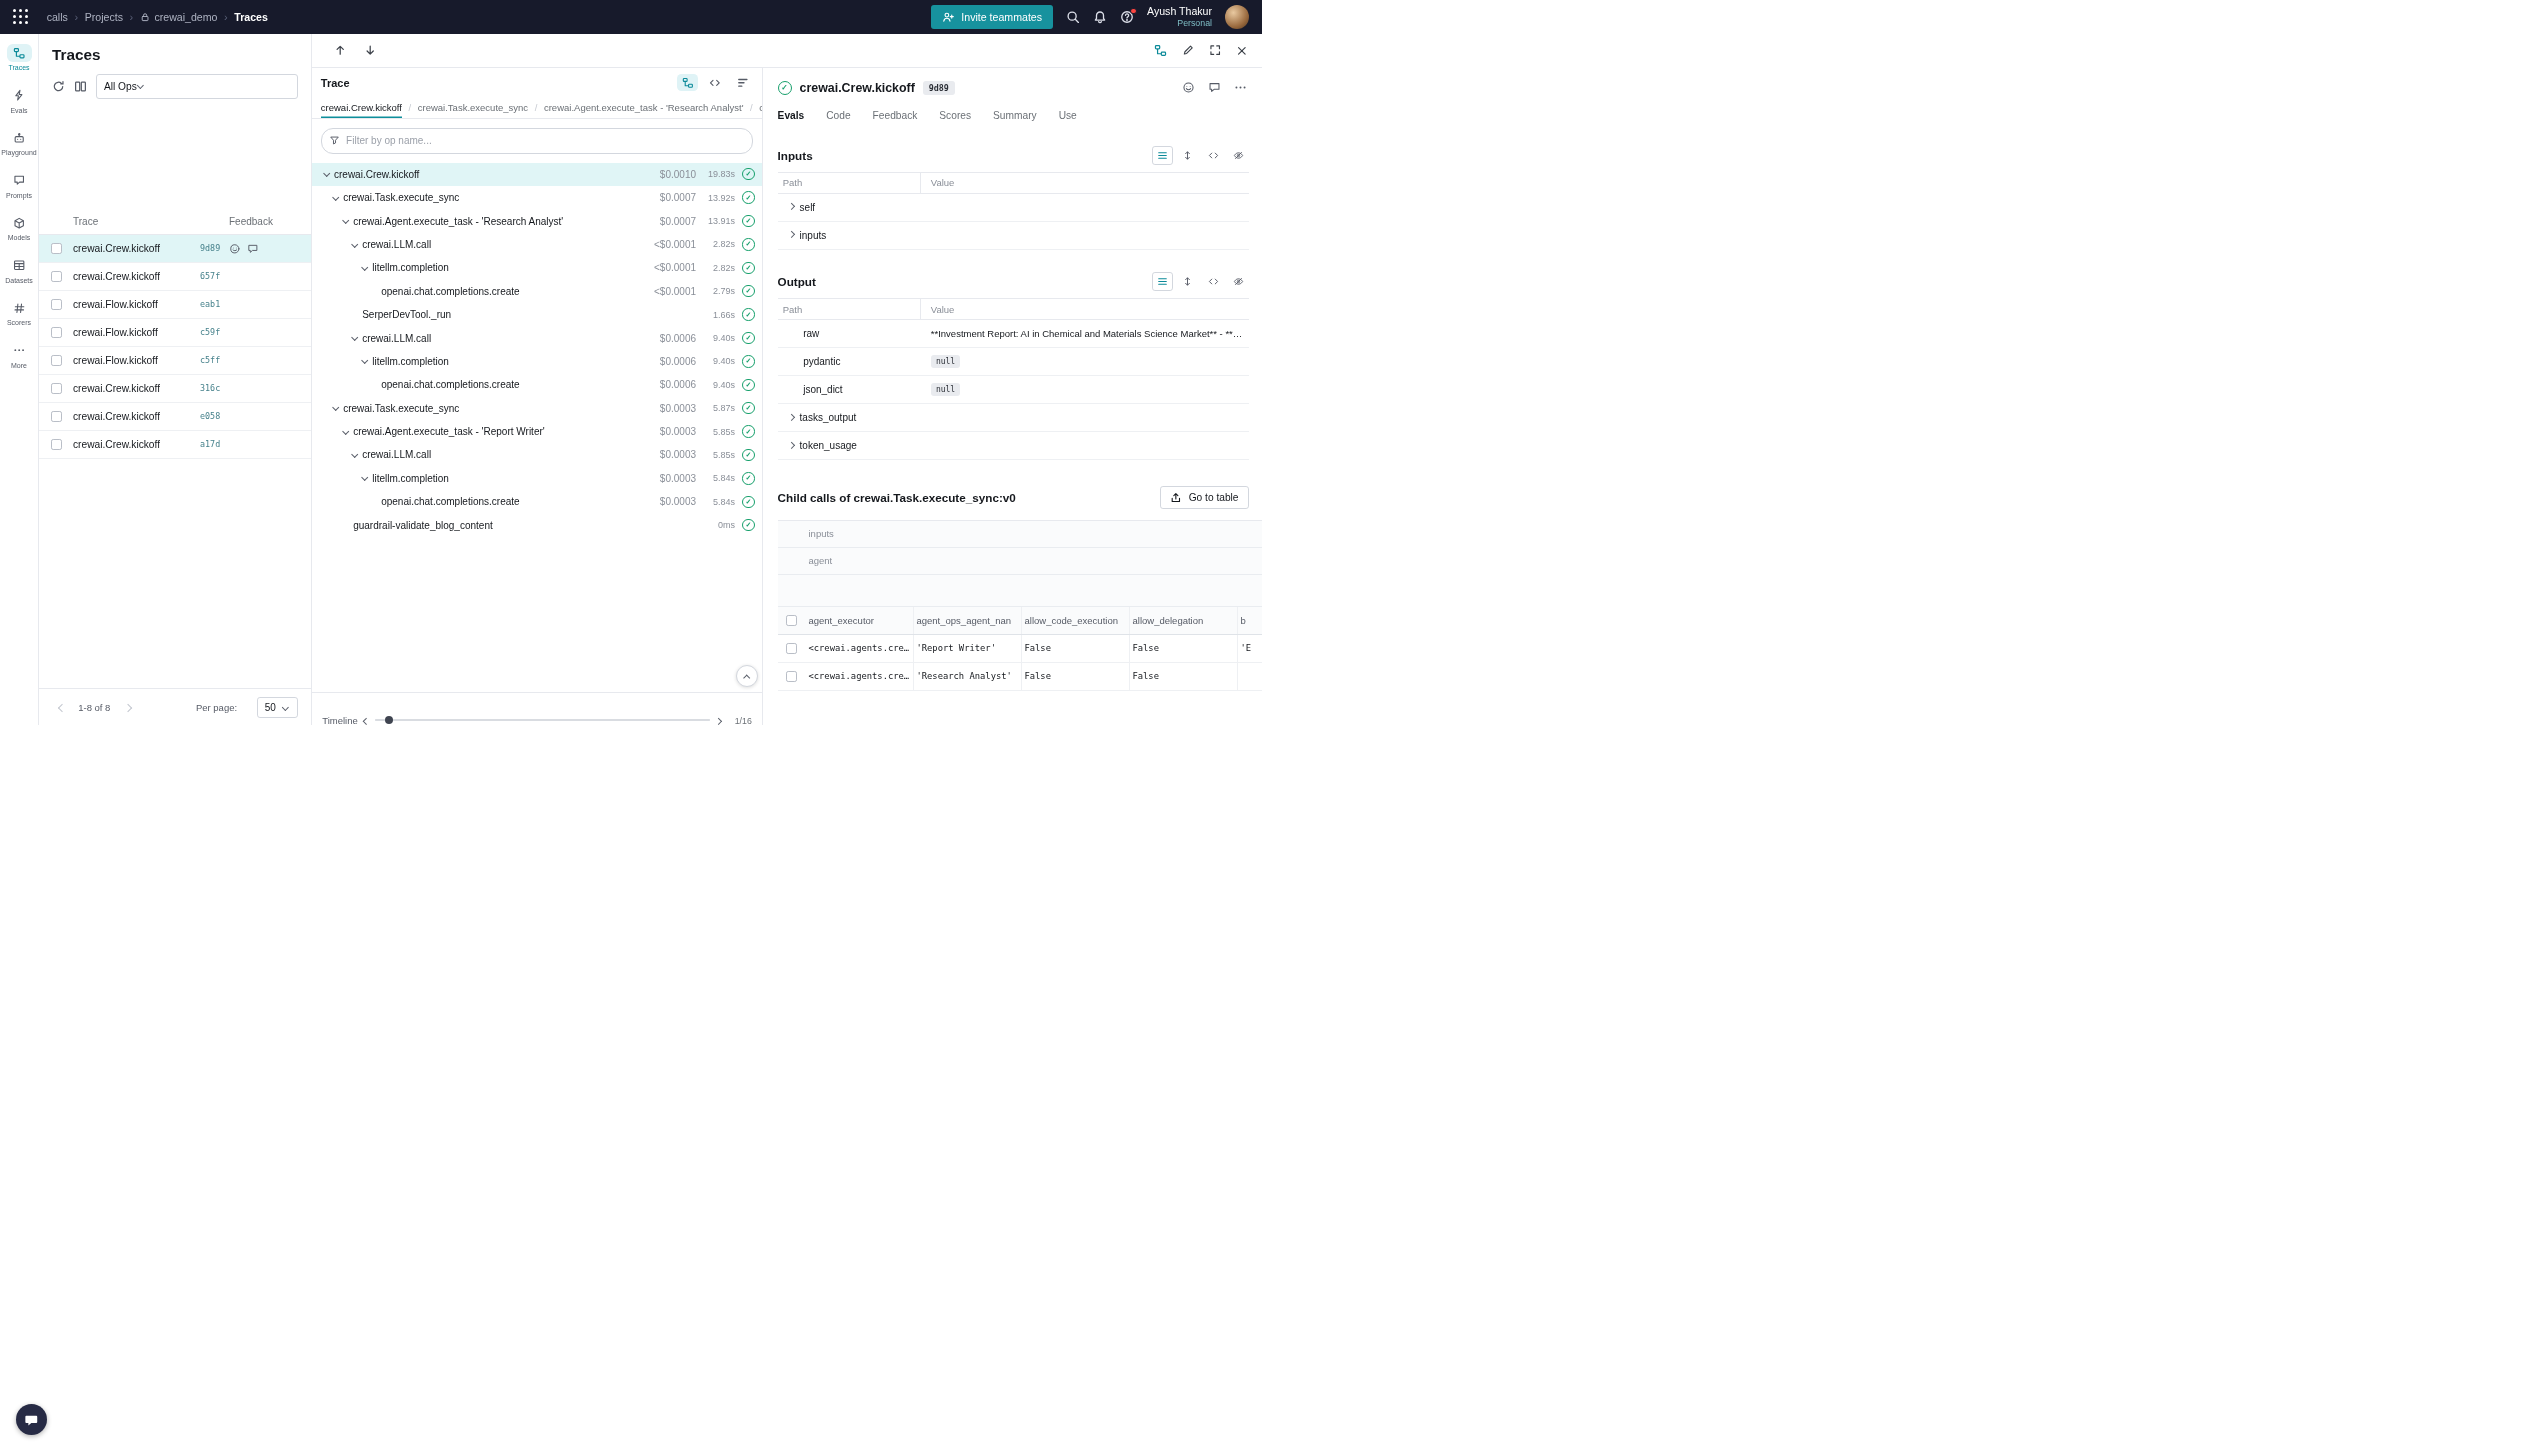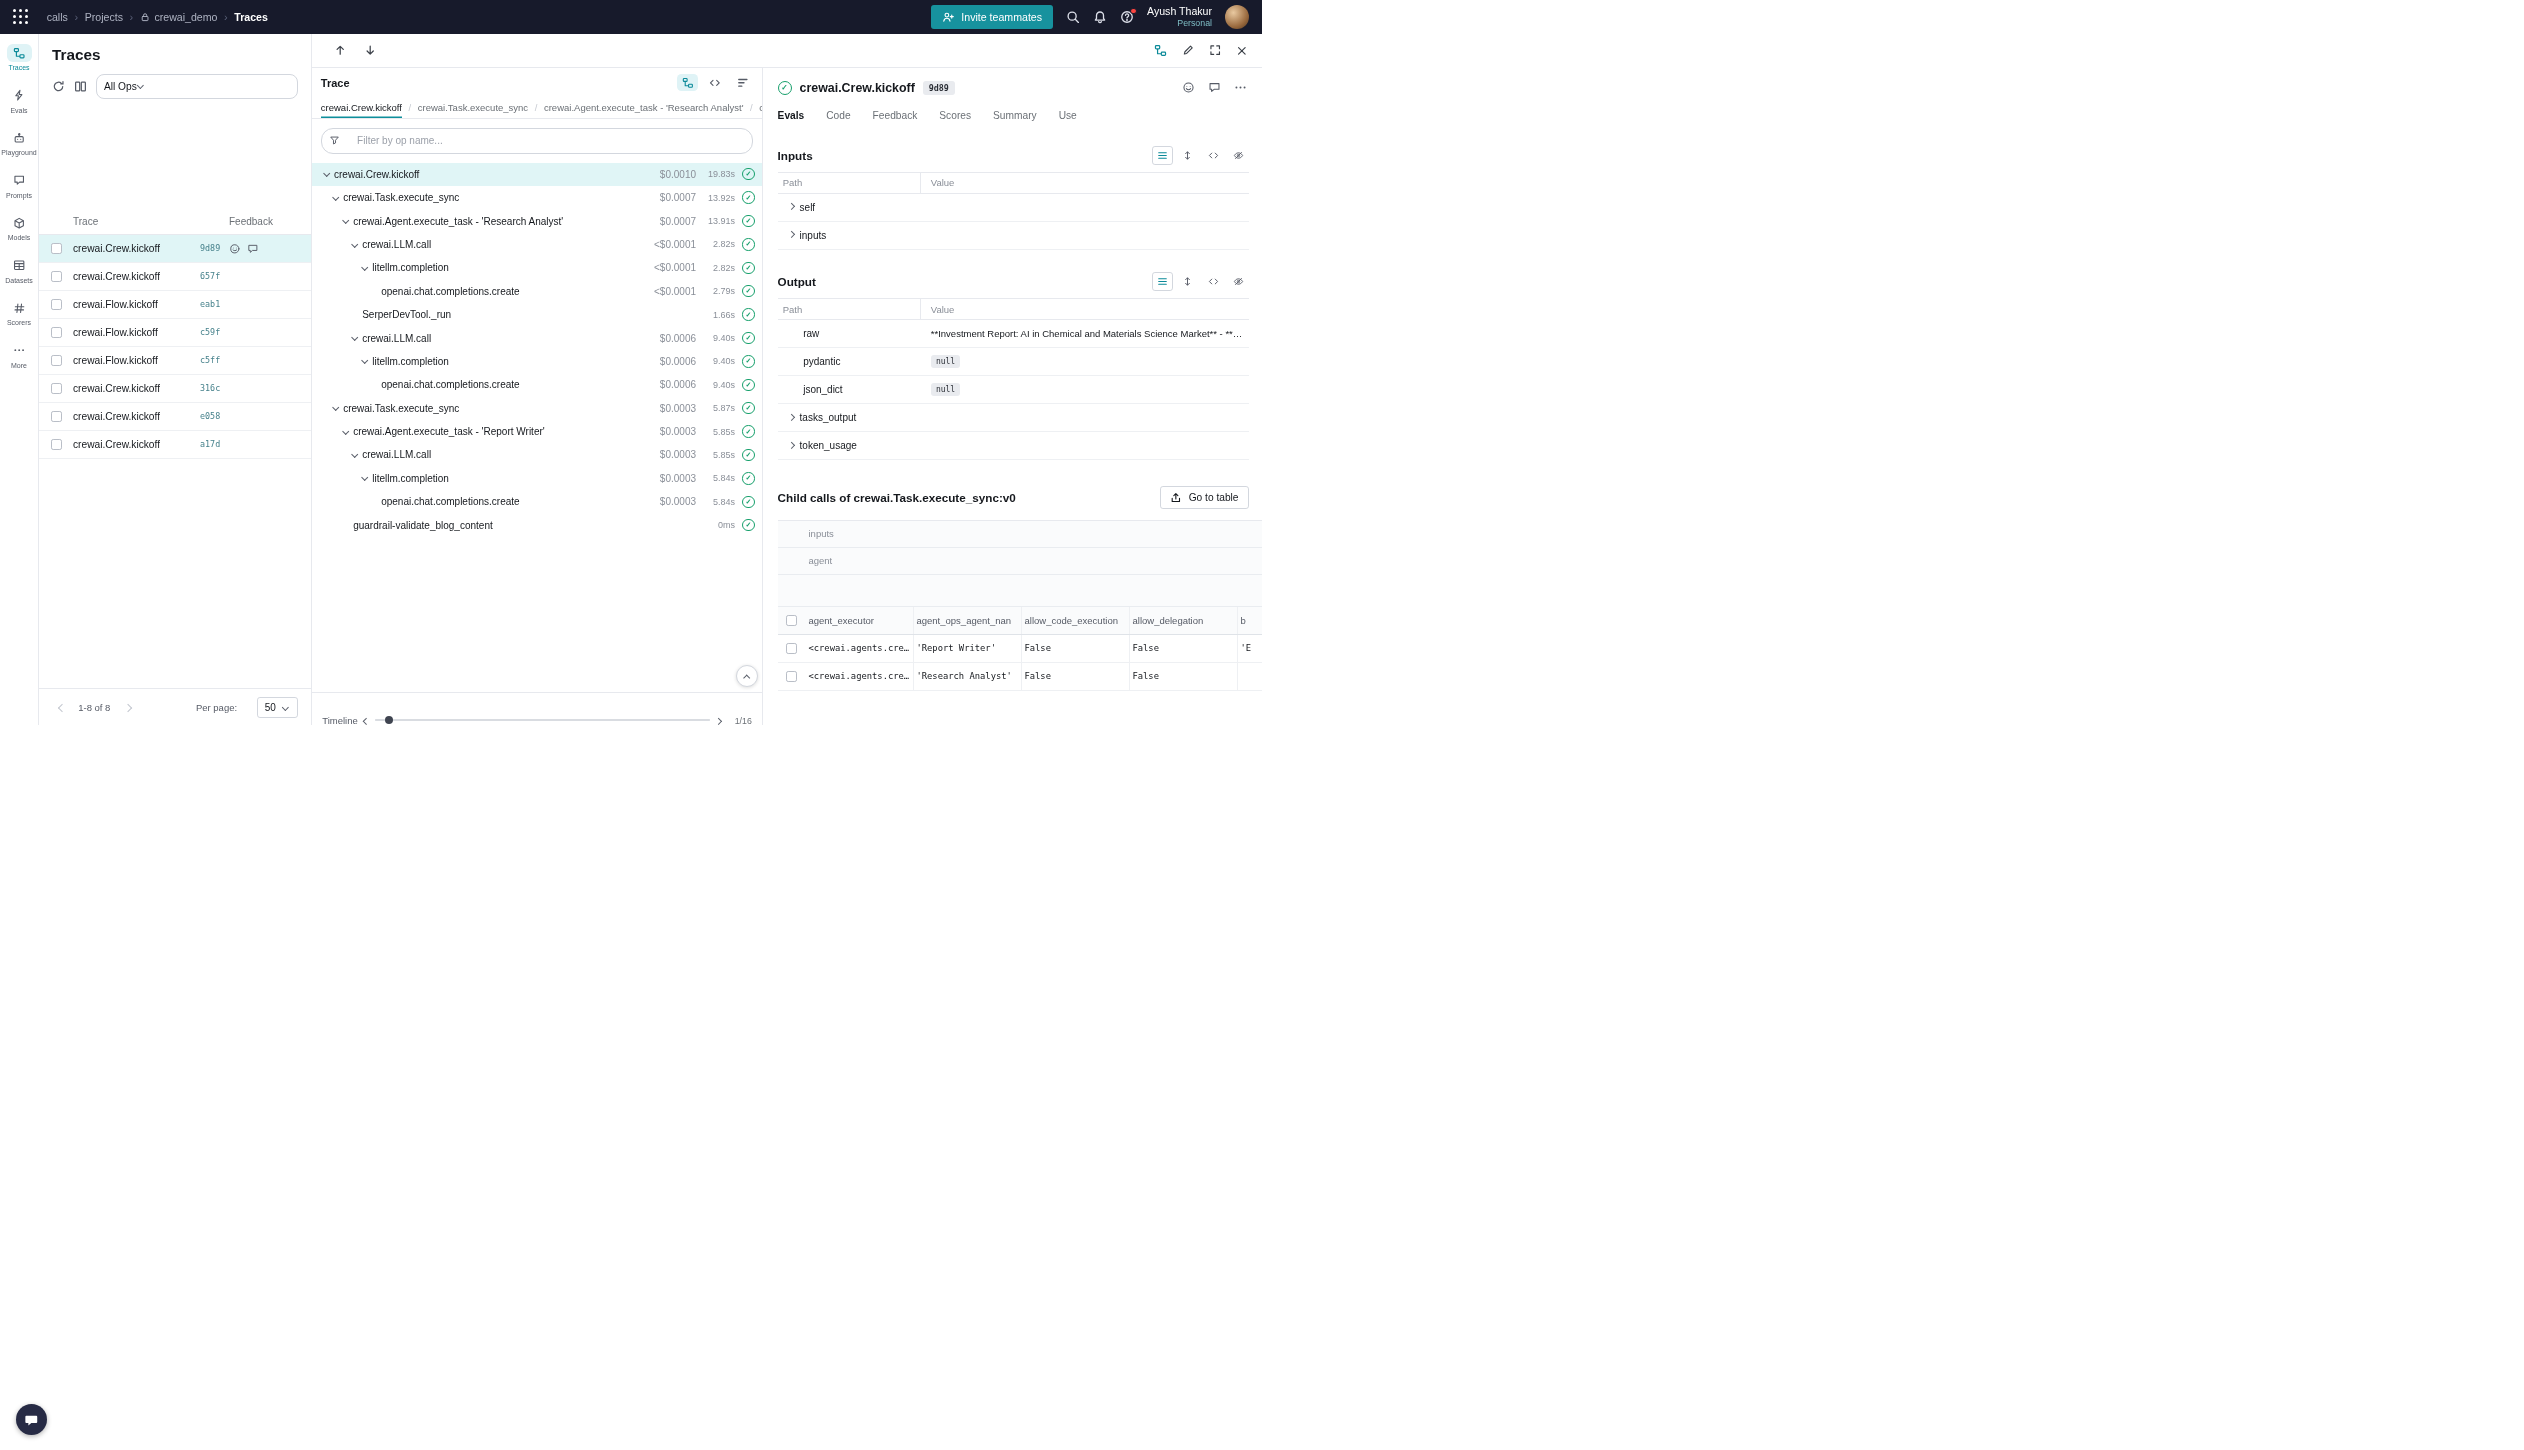--- a/index.html
+++ b/index.html
@@ -37,21 +37,21 @@
   .nav-item{display:flex;flex-direction:column;align-items:center;gap:2.2px;color:#565b66;font-size:7px;cursor:pointer}
   .nav-item .ic{width:25px;height:18px;border-radius:5.8px;display:flex;align-items:center;justify-content:center}
   .nav-item.active{color:#0b8a99}
   .nav-item.active .ic{background:#dff3f6}
 
   
   .traces-panel{width:273px;flex:none;border-right:0.7px solid #e7e9ee;display:flex;flex-direction:column;background:#fff}
   .tp-title{font-size:15.3px;font-weight:700;padding:11.7px 13px 10.2px}
   .tp-controls{display:flex;align-items:center;gap:8.8px;padding:0 13px}
   .tool-ic{color:#565b66;cursor:pointer;display:flex}
-  .op-select{flex:1;height:25px;border:0.7px solid #d3d7de;border-radius:8px;display:flex;align-items:center;
+  .op-select{flex:1;height:25px;border:0.7px solid #d3d7de;border-radius:3px;display:flex;align-items:center;
     justify-content:flex-start;padding:0 7.3px;font-size:10.2px;cursor:pointer;background:#fff}
   .tp-table-header{display:flex;align-items:center;height:26px;margin-top:110px;border-bottom:0.7px solid #e7e9ee;
     color:#6b7076;font-size:10px}
   .col-check{width:34px;flex:none;display:flex;justify-content:center}
   .col-trace{flex:1;min-width:0;display:flex;align-items:center}
   .col-feedback{width:82px;flex:none}
   .tp-row{display:flex;align-items:center;height:28px;border-bottom:0.7px solid #eef0f3;cursor:pointer}
   .tp-row.sel{background:#e0f5f6}
   .row-name{font-size:10.2px;white-space:nowrap;overflow:hidden;text-overflow:ellipsis}
   .row-id{margin-left:auto;padding:0 8.8px 0 5.8px;font-family:"DejaVu Sans Mono",monospace;font-size:8.4px;color:#47828c}
@@ -91,21 +91,21 @@
   .trace-title{font-size:11px;font-weight:700}
   .vbtns{margin-left:auto;display:flex;gap:7.3px}
   .vbtn{width:20.5px;height:17.5px;border-radius:4.4px;display:flex;align-items:center;justify-content:center;color:#565b66;cursor:pointer}
   .vbtn.active{background:#dff3f6;color:#0b8a99}
   .trace-tabs{height:22px;flex:none;border-bottom:0.7px solid #e7e9ee;display:flex;align-items:center;gap:6.6px;
     padding:0 8.8px;font-size:9.5px;color:#6b7076;white-space:nowrap;overflow:hidden}
   .ttab{cursor:pointer;height:100%;display:flex;align-items:center}
   .ttab.active{color:#15181d;box-shadow:inset 0 -1.5px 0 #0e8f9c}
   .tslash{color:#c6cad1}
   .trace-filter{margin:8.8px;height:26px;flex:none;border:0.7px solid #d3d7de;border-radius:12px;display:flex;
-    align-items:center;gap:17px;padding:0 7.3px;background:#fff}
+    align-items:center;gap:6px;padding:0 7.3px;background:#fff}
   .trace-filter input{border:none;outline:none;flex:1;font-size:10px;font-family:inherit;color:#15181d;background:transparent}
   .trace-filter input::placeholder{color:#9ca1aa}
   .tree{flex:1;min-height:0;overflow:hidden;font-size:10px}
   .tree-row{display:flex;align-items:center;height:23.4px;padding-right:7.3px;cursor:pointer}
   .tree-row.sel{background:#e0f5f6}
   .tname{flex:1;min-width:0;white-space:nowrap;overflow:hidden;text-overflow:ellipsis;padding-left:1.5px}
   .tcost{width:48px;flex:none;text-align:right;color:#8a8f98;font-size:10px}
   .ttime{width:39px;flex:none;text-align:right;color:#8a8f98;font-size:9px}
   .okc{width:12.4px;height:12.4px;flex:none;margin-left:7.3px;border:1.1px solid #17a06c;border-radius:50%;color:#17a06c;
     display:flex;align-items:center;justify-content:center;font-size:7px;font-weight:700}

